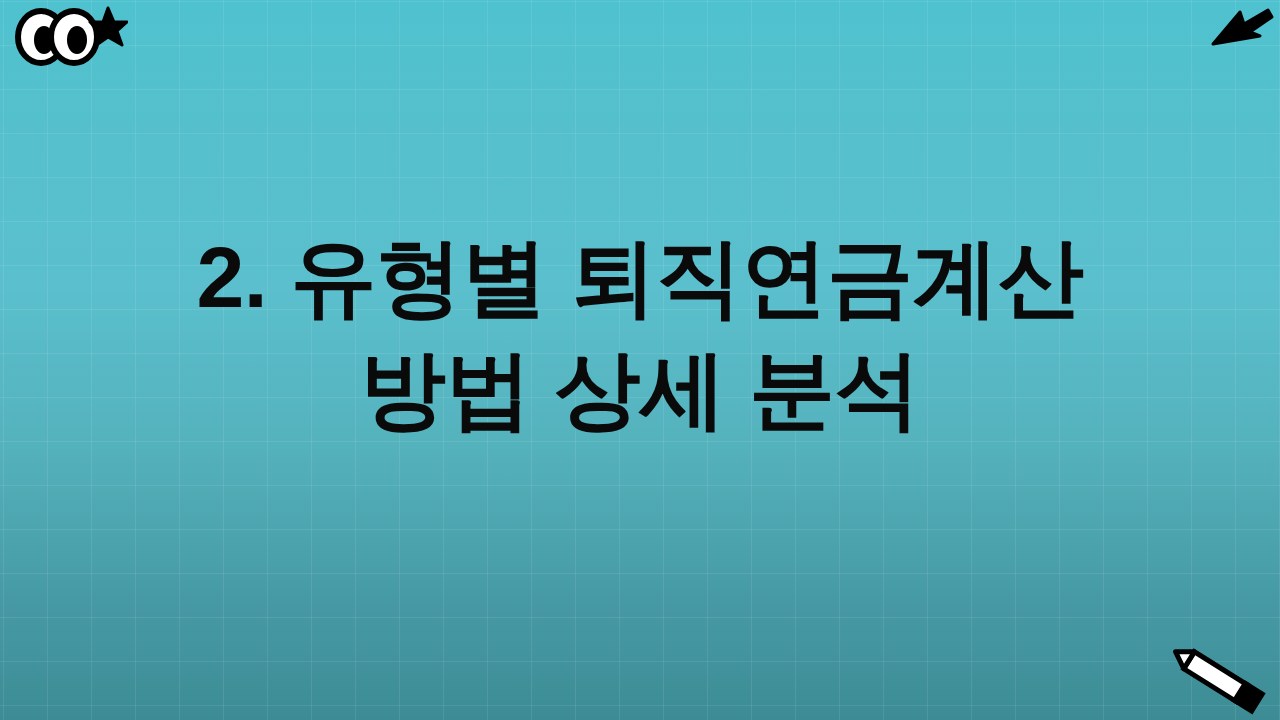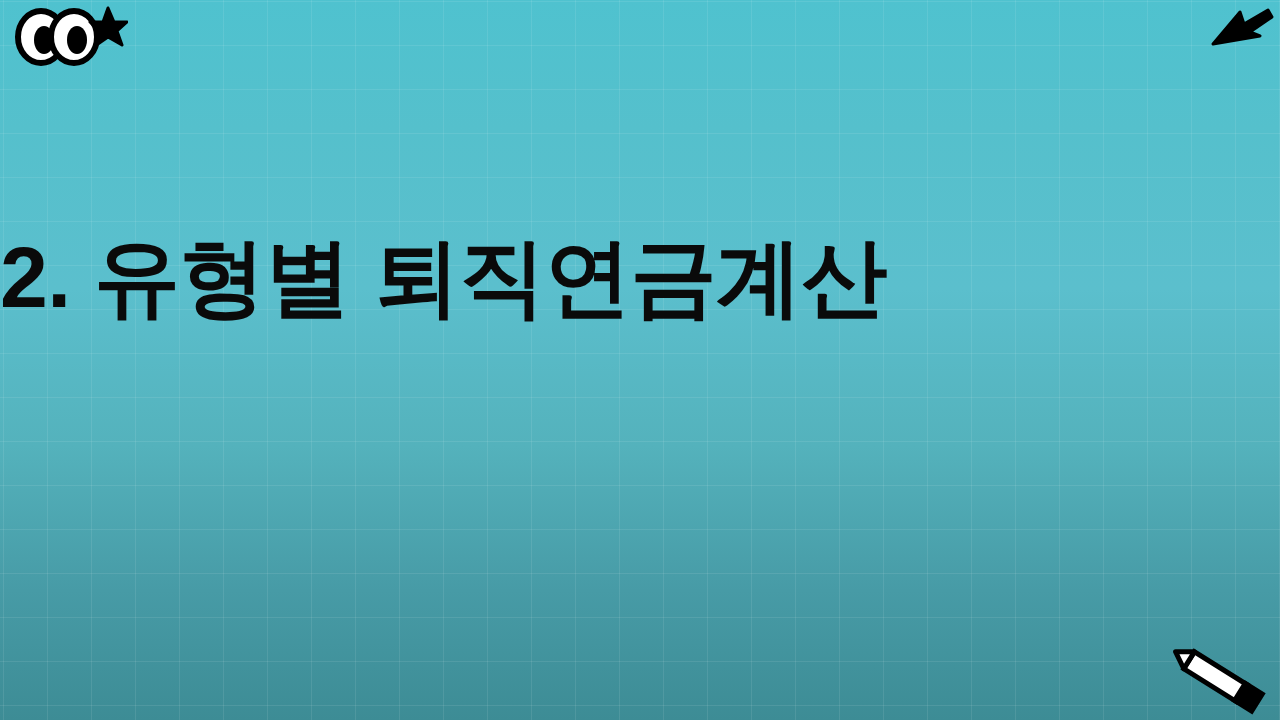--- a/index.html
+++ b/index.html
@@ -40,21 +40,21 @@
     pointer-events: none;
   }
 
   
   #title-block {
     position: absolute;
     left: 0;
     right: 0;
     top: 222px;
     display: flex;
-    flex-direction: row;
+    flex-direction: column;
     align-items: center;
     justify-content: flex-start;
     text-align: center;
   }
   .title-line {
     display: block;
     color: #0a0a0a;
     font-weight: 700;
     font-size: 86px;
     line-height: 1.30;
@@ -120,15 +120,16 @@
       <g transform="rotate(32 55 37)">
         <rect x="18" y="28" width="62" height="20" fill="#ffffff" stroke="#000000" stroke-width="5"></rect>
         <path d="M18 28 L2 38 L18 48 Z" fill="#ffffff" stroke="#000000" stroke-width="5" stroke-linejoin="round"></path>
         <rect x="78" y="28" width="20" height="20" fill="#000000" stroke="#000000" stroke-width="5"></rect>
       </g>
     </svg>
   </div>
 
   <div id="title-block">
     <span class="title-line">2. 유형별 퇴직연금계산</span>
+    <span class="title-line">방법 상세 분석</span>
   </div>
 
 </div>
 
 </body></html>

